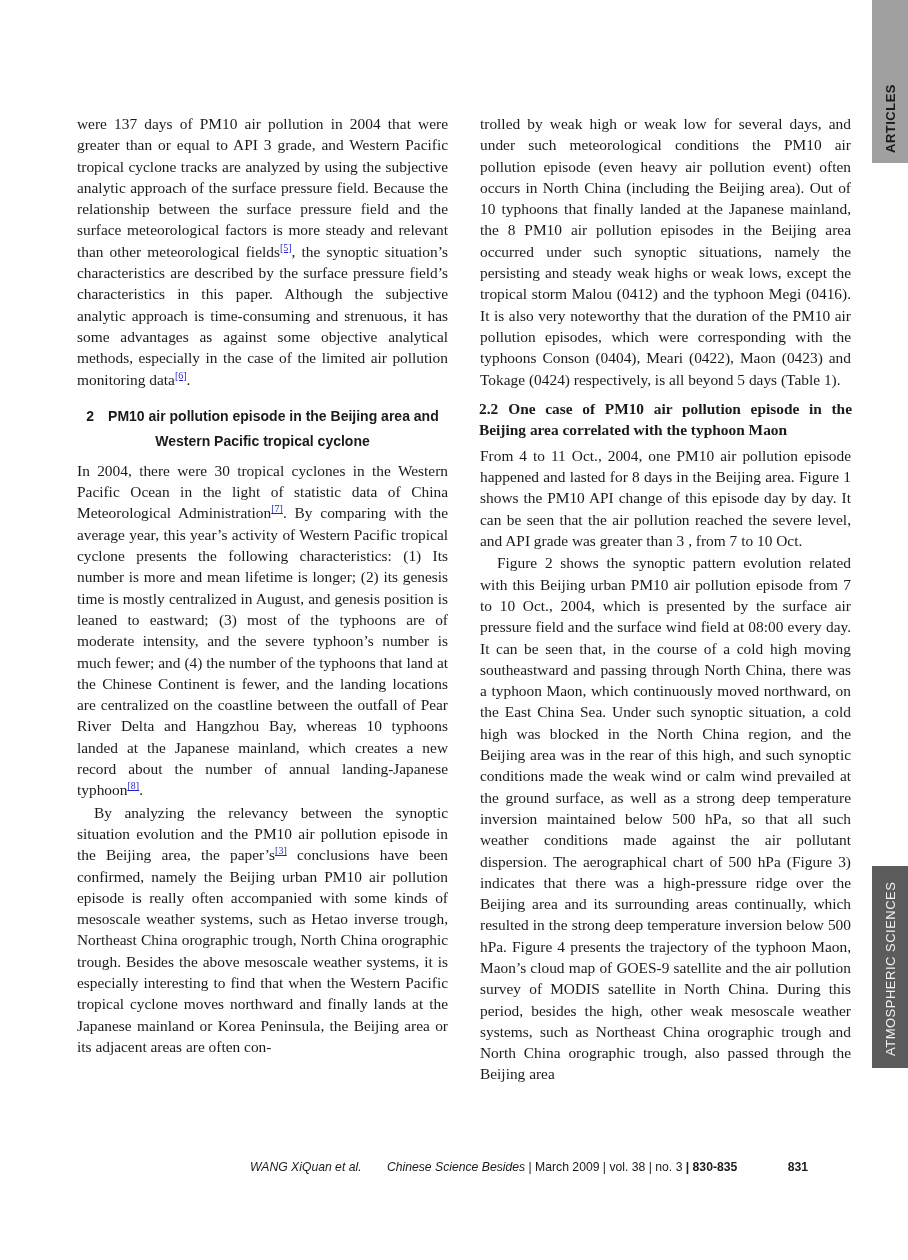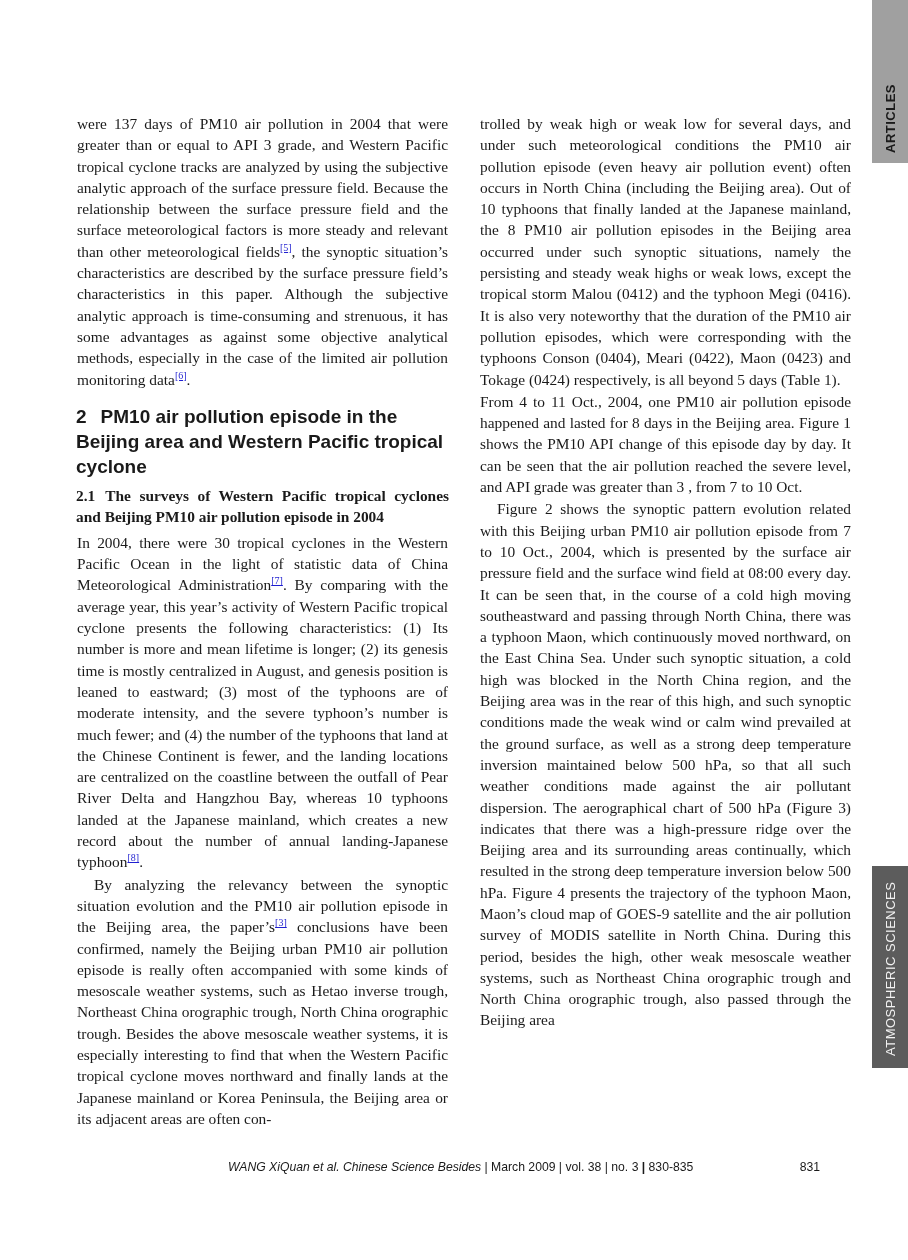--- a/index.html
+++ b/index.html
@@ -5,60 +5,60 @@
     html, body { margin: 0; padding: 0; background: #ffffff; }
     body { width: 908px; height: 1260px; position: relative; overflow: hidden; font-family: "Liberation Serif", serif; color: #1a1a1a; }
     .col { position: absolute; top: 112px; width: 373px; font-size: 15.4px; line-height: 21.3px; text-align: justify; }
     .col-left { left: 76px; }
     .col-right { left: 479px; }
     .col p { margin: 1px; }
     .col p.indent { text-indent: 17px; }
     .col p.noindent { text-indent: 0; }
     sup.ref { font-size: 10px; line-height: 0; vertical-align: 6px; }
     sup.ref a { color: #1f1fd0; text-decoration: underline; }
-    h2.sec { font-family: "Liberation Sans", sans-serif; font-weight: bold; font-size: 19px; line-height: 25px; margin: 14px 0 6px 0; text-align: left; letter-spacing: 0; }
+    h2.sec { font-family: "Liberation Sans", sans-serif; font-weight: bold; font-size: 14px; line-height: 25px; margin: 14px 0 6px 0; text-align: center; letter-spacing: 0; }
     h2.sec .num { margin-right: 14px; }
     h3.sub { font-family: "Liberation Serif", serif; font-weight: bold; font-size: 15.4px; line-height: 21px; margin: 6px 0 5px 0; text-align: justify; }
     h3.sub .num { margin-right: 10px; }
     .side-tab { position: absolute; left: 872px; width: 36px; }
     .side-tab-articles { top: 0; height: 163px; background: #a0a0a0; }
     .side-tab-atmos { top: 866px; height: 202px; background: #5c5c5c; }
     .side-tab .label { position: absolute; left: 50%; bottom: 8px; transform-origin: left bottom; transform: rotate(-90deg) translate(0, 50%); white-space: nowrap; font-family: "Liberation Sans", sans-serif; font-size: 13px; letter-spacing: 0.5px; }
     .side-tab-articles .label { color: #1a1a1a; font-weight: bold; bottom: 10px; }
     .side-tab-atmos .label { color: #f2f2f2; bottom: 12px; }
     .footer { position: absolute; top: 1160px; left: 228px; width: 592px; font-family: "Liberation Sans", sans-serif; font-size: 12.2px; color: #1a1a1a; }
-    .footer .cite i { font-style: italic; }
-    .footer .pages { font-weight: normal; }
-    .footer .page-num { position: absolute; right: 0; top: 0; font-weight: normal; }
+    .footer .cite i { font-style: italic; margin-left: 22px; }
+    .footer .pages { font-weight: bold; }
+    .footer .page-num { position: absolute; right: 12px; top: 0; font-weight: bold; }
   </style>
 </head>
 <body>
 
 <div class="side-tab side-tab-articles">
   <span class="label">ARTICLES</span>
 </div>
 <div class="side-tab side-tab-atmos">
   <span class="label">ATMOSPHERIC SCIENCES</span>
 </div>
 
 <div class="col col-left">
   <p class="noindent"><span>were 137 days of PM10 air pollution in 2004 that were greater than or equal to API 3 grade, and Western Pacific tropical cyclone tracks are analyzed by using the subjective analytic approach of the surface pressure field. Because the relationship between the surface pressure field and the surface meteorological factors is more steady and relevant than other meteorological fields</span><sup class="ref"><a>[5]</a></sup><span>, the synoptic situation’s characteristics are described by the surface pressure field’s characteristics in this paper. Although the subjective analytic approach is time-consuming and strenuous, it has some advantages as against some objective analytical methods, especially in the case of the limited air pollution monitoring data</span><sup class="ref"><a>[6]</a></sup><span>.</span></p>
 
   <h2 class="sec"><span class="num">2</span><span>PM10 air pollution episode in the Beijing area and Western Pacific tropical cyclone</span></h2>
 
-  <h3 class="sub"><span class="num">2.1</span><span>The surveys of Western Pacific tropical cyclones and Beijing PM10 air pollution episode in 2004</span></h3>
 
   <p class="noindent"><span>In 2004, there were 30 tropical cyclones in the Western Pacific Ocean in the light of statistic data of China Meteorological Administration</span><sup class="ref"><a>[7]</a></sup><span>. By comparing with the average year, this year’s activity of Western Pacific tropical cyclone presents the following characteristics: (1) Its number is more and mean lifetime is longer; (2) its genesis time is mostly centralized in August, and genesis position is  leaned to eastward; (3) most of the typhoons are of moderate intensity, and the severe typhoon’s number is much fewer; and (4) the number of the typhoons that land at the Chinese Continent is fewer, and the landing locations are centralized on the coastline between the outfall of Pear River Delta and Hangzhou Bay, whereas 10 typhoons landed at the Japanese mainland, which creates a new record about the number of annual landing-Japanese typhoon</span><sup class="ref"><a>[8]</a></sup><span>.</span></p>
 
   <p class="indent"><span>By analyzing the relevancy between the synoptic situation evolution and the PM10 air pollution episode in the Beijing area, the paper’s</span><sup class="ref"><a>[3]</a></sup><span> conclusions have been confirmed, namely the Beijing urban PM10 air pollution episode is really often accompanied with some kinds of mesoscale weather systems, such as Hetao inverse trough, Northeast China orographic trough, North China orographic trough. Besides the above mesoscale weather systems, it is especially interesting to find that when the Western Pacific tropical cyclone moves northward and finally lands at the Japanese mainland or Korea Peninsula, the Beijing area or its adjacent areas are often con-</span></p>
 </div>
 
 <div class="col col-right">
   <p class="noindent">trolled by weak high or weak low for several days, and under such meteorological conditions the PM10 air pollution episode (even heavy air pollution event) often occurs in North China (including the Beijing area). Out of 10 typhoons that finally landed at the Japanese mainland, the 8 PM10 air pollution episodes in the Beijing area occurred under such synoptic situations, namely the persisting and steady weak highs or weak lows, except the tropical storm Malou (0412) and the typhoon Megi (0416). It is also very noteworthy that the duration of the PM10 air pollution episodes, which were corresponding with the typhoons Conson (0404), Meari (0422), Maon (0423) and Tokage (0424) respectively, is all beyond 5 days (Table 1).</p>
 
+  <h3 class="sub" style="margin-top:8px;"><span class="num">2.2</span><span>One case of PM10 air pollution episode in the Beijing area correlated with the typhoon Maon</span></h3>
 
   <p class="noindent">From 4 to 11 Oct., 2004, one PM10 air pollution episode happened and lasted for 8 days in the Beijing area. Figure 1 shows the PM10 API change of this episode day by day. It can be seen that the air pollution reached the severe level, and API grade was greater than 3 , from 7 to 10 Oct.</p>
 
   <p class="indent">Figure 2 shows the synoptic pattern evolution related with this Beijing urban PM10 air pollution episode from 7 to 10 Oct., 2004, which is presented by the surface air pressure field and the surface wind field at 08:00 every day. It can be seen that, in the course of a cold high moving southeastward and passing through North China, there was a typhoon Maon, which continuously moved northward, on the East China Sea. Under such synoptic situation, a cold high was blocked in the North China region, and the Beijing area was in the rear of this high, and such synoptic conditions made the weak wind or calm wind prevailed at the ground surface, as well as a strong deep temperature inversion maintained below 500 hPa, so that all such weather conditions made against the air pollutant dispersion. The aerographical chart of 500 hPa (Figure 3) indicates that there was a high-pressure ridge over the Beijing area and its surrounding areas continually, which resulted in the strong deep temperature inversion below 500 hPa. Figure 4 presents the trajectory of the typhoon Maon, Maon’s cloud map of GOES-9 satellite and the air pollution survey of MODIS satellite in North China. During this period, besides the high, other weak mesoscale weather systems, such as Northeast China orographic trough and North China orographic trough, also passed through the Beijing area</p>
 </div>
 
 <div class="footer">
   <span class="cite"><i>WANG XiQuan et al.</i> <i>Chinese Science Besides</i><span> | </span><span>March 2009</span><span> | </span><span>vol. 38</span><span> | </span><span>no. 3</span><span style="font-weight:bold"> | </span><span class="pages">830-835</span></span>
   <span class="page-num">831</span>
 </div>

